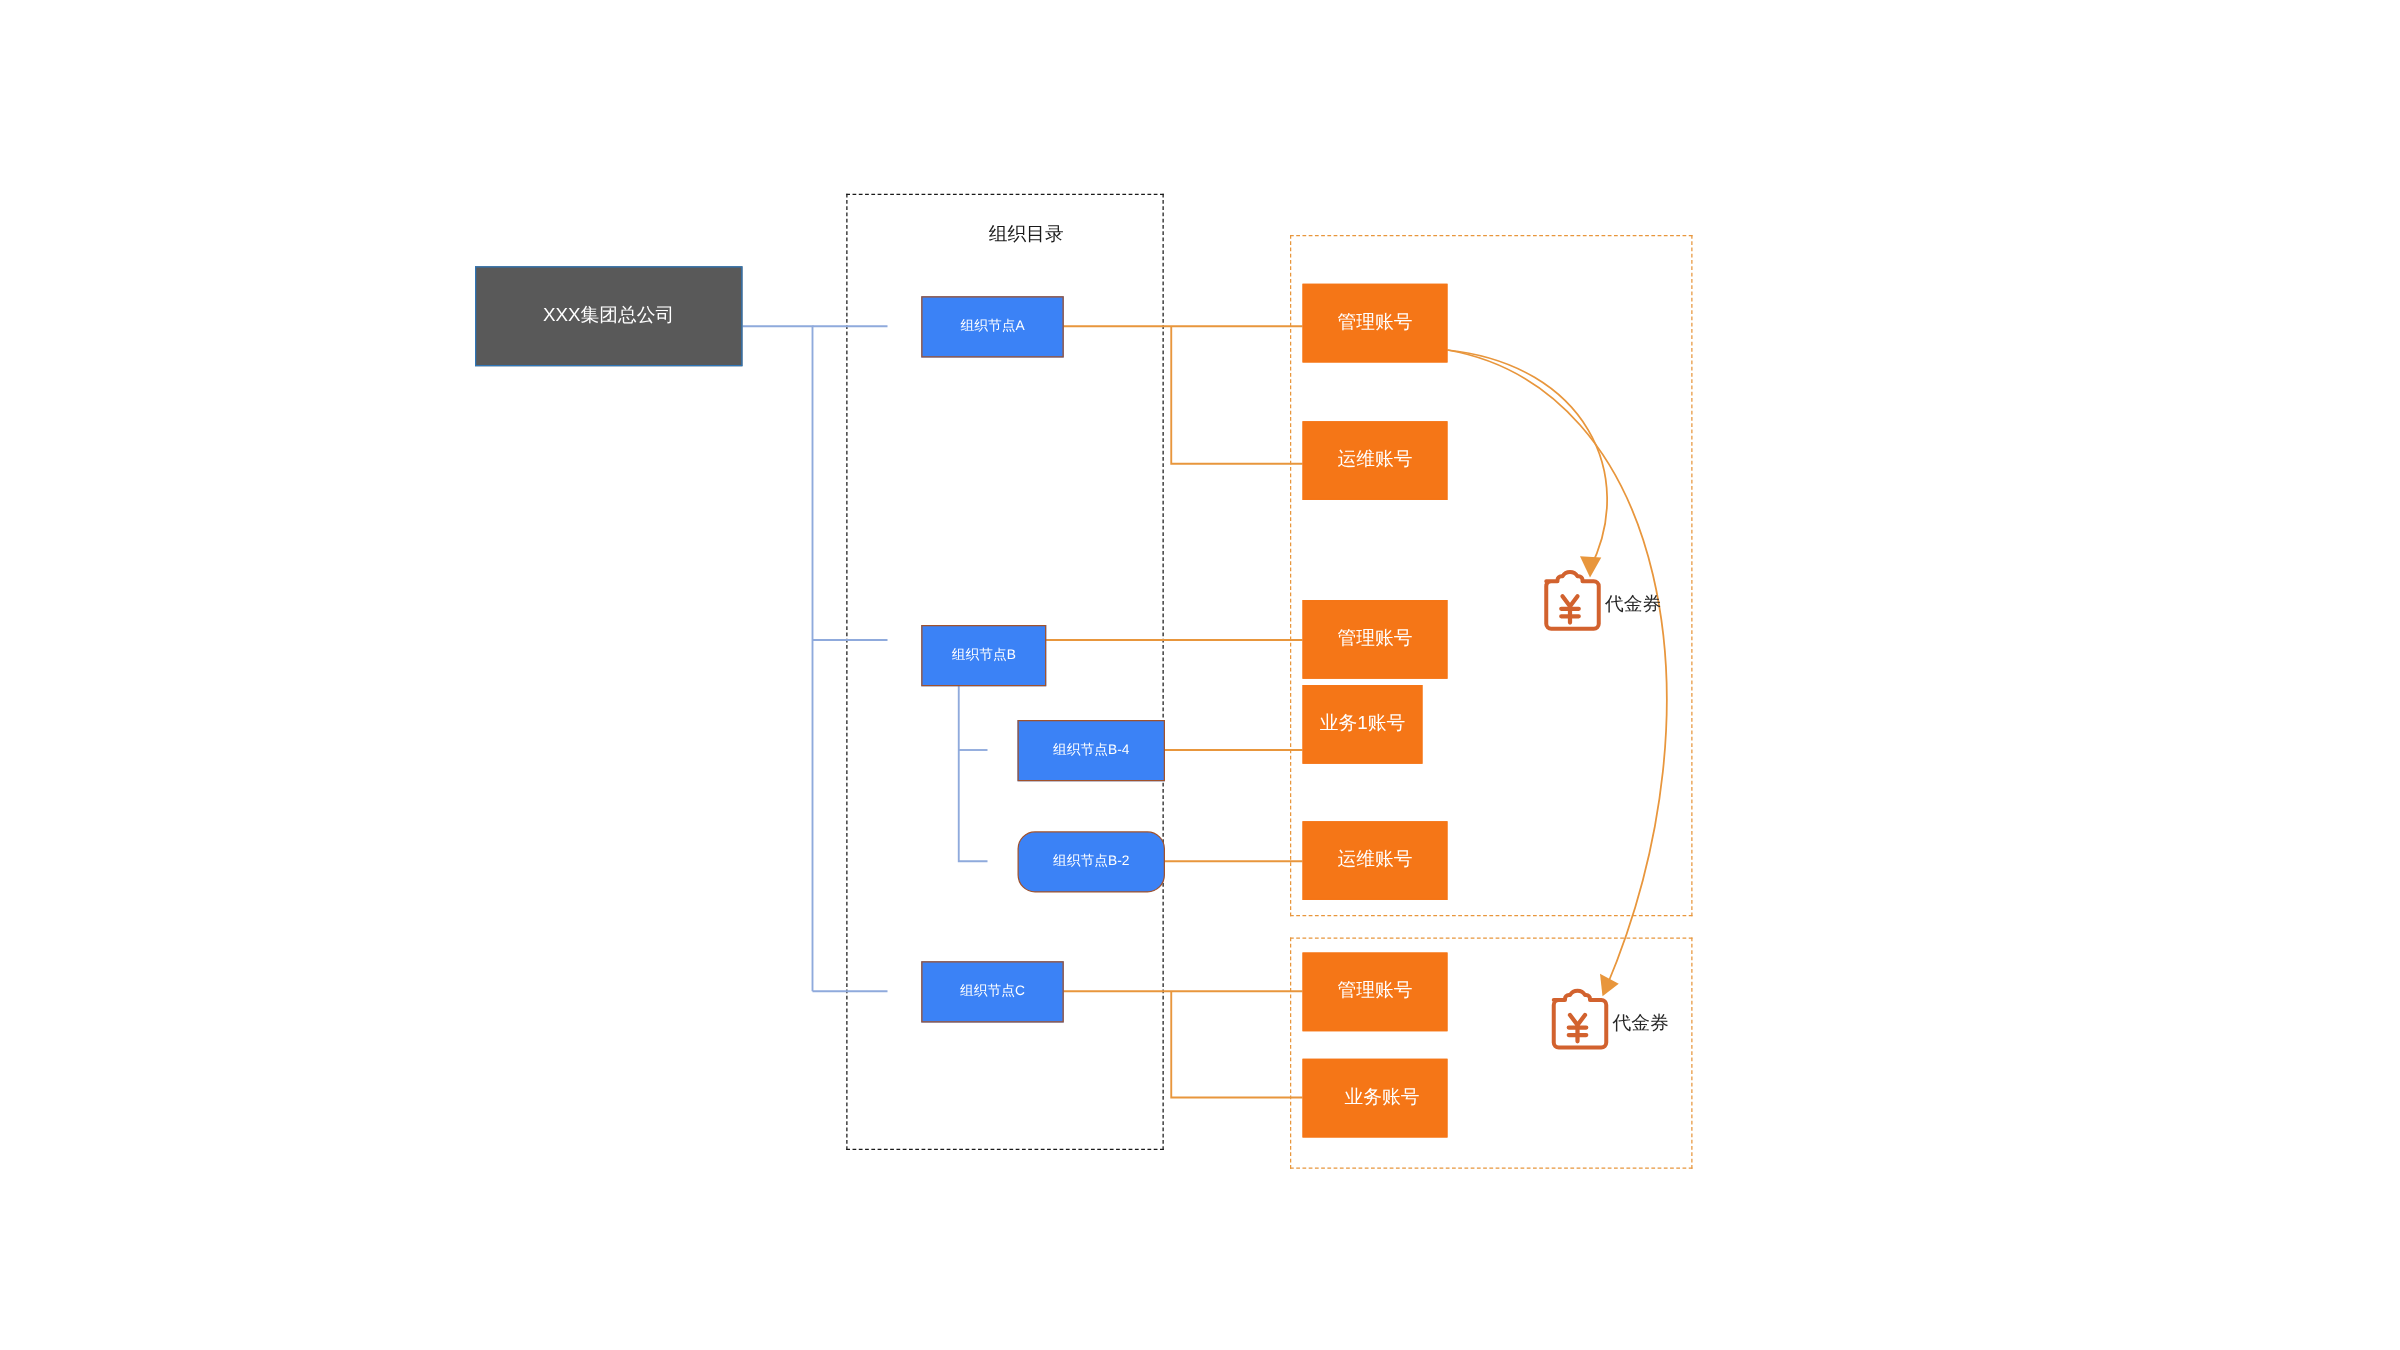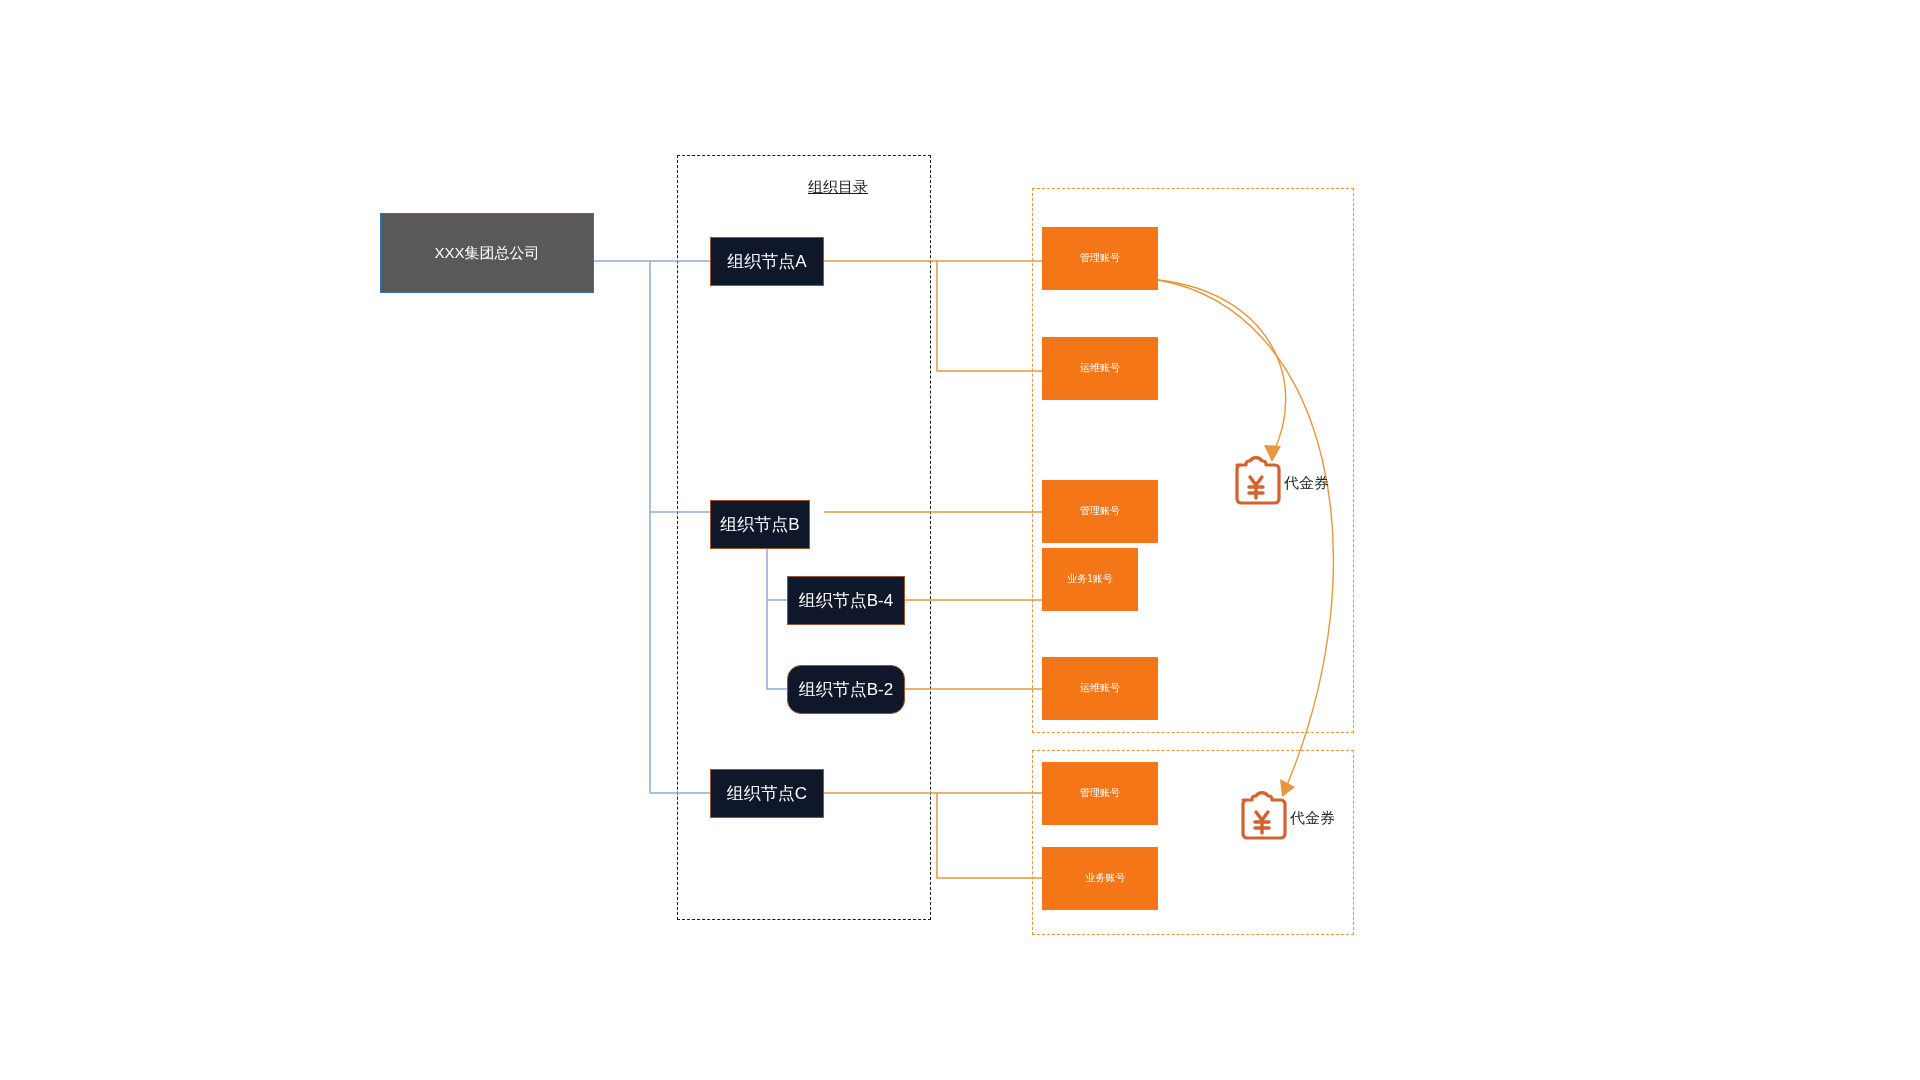--- a/index.html
+++ b/index.html
@@ -23,31 +23,32 @@
   }
 
   .root-node{
     background:#595959;
     border:1.5px solid #2e75b6;
     color:#ffffff;
     font-size:15px;
   }
 
   .org-node{
-    background:#0f172a;
+    background:#3b82f6;
     border:1.5px solid #a0522d;
     color:#ffffff;
-    font-size:17px;
+    font-size:11px;
+    margin-left:27px;
   }
 
   .acct-node{
     background:#f57617;
     border:1.5px solid #f57617;
     color:#ffffff;
-    font-size:10px;
+    font-size:15px;
   }
 
   
   .group{
     position:absolute;
     box-sizing:border-box;
     z-index:1;
   }
   .group-org{
     border:1.6px dashed #1a1a1a;
@@ -82,21 +83,21 @@
   }
 
   svg#wires{position:absolute;left:0;top:0;width:1920px;height:1080px;z-index:2;pointer-events:none;}
 </style>
 </head>
 <body>
 
 <div id="canvas">
 
   <div class="group group-org" style="left:677px;top:155px;width:254px;height:765px;"></div>
-  <div class="group-title" style="left:808px;top:178px;text-decoration:underline;">组织目录</div>
+  <div class="group-title" style="left:791px;top:178px;">组织目录</div>
 
   <div class="group group-acct" style="left:1032px;top:188px;width:322px;height:545px;"></div>
 
   <div class="group group-acct" style="left:1032px;top:750px;width:322px;height:185px;"></div>
 
   <svg id="wires" viewBox="0 0 1920 1080">
     <g fill="none" stroke="#8faadc" stroke-width="1.5">
 
       <path d="M594 261 L650 261 L650 793"></path>
 

